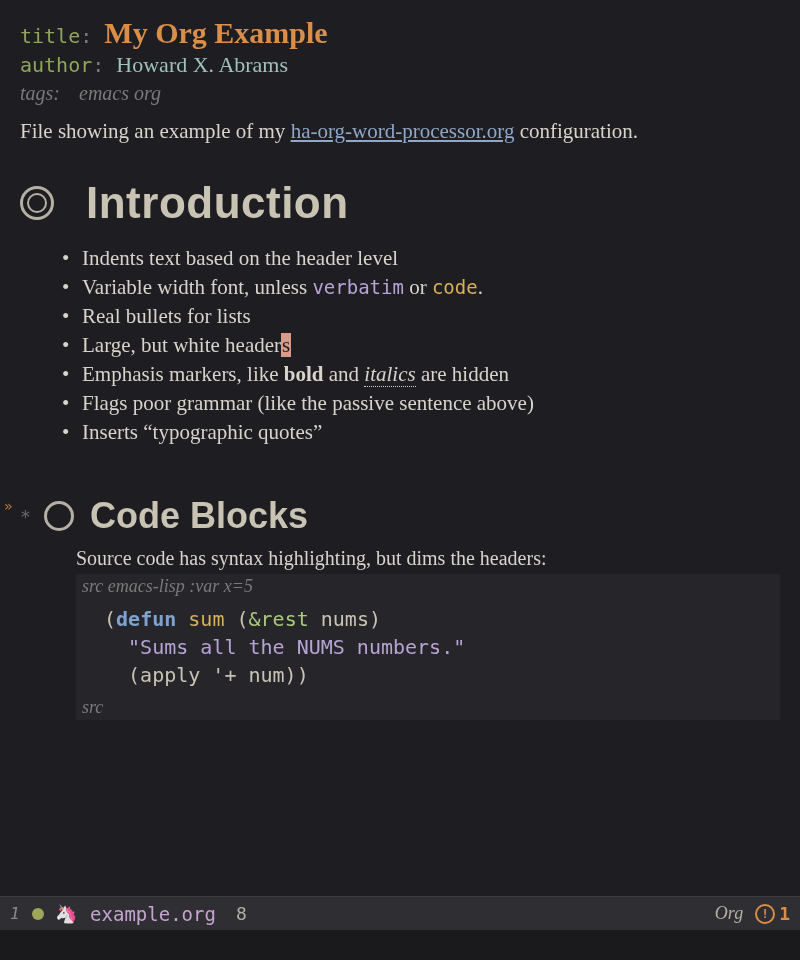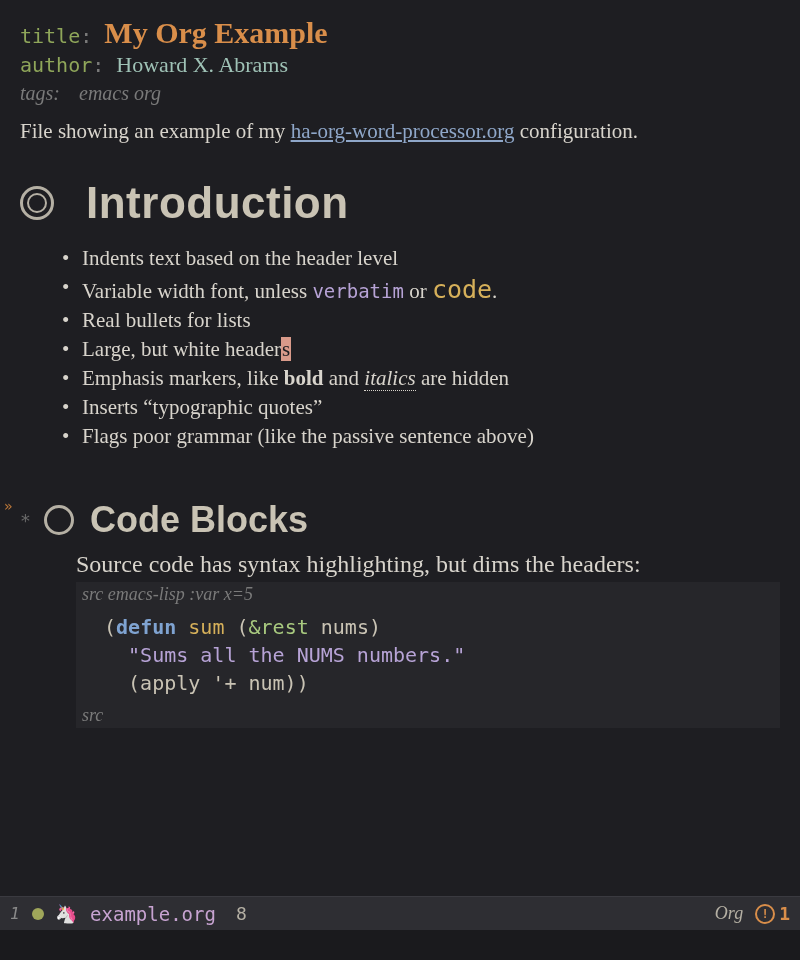--- a/index.html
+++ b/index.html
@@ -94,21 +94,21 @@
     color: #d8d4cc;
   }
   .verb {
     font-family: "Menlo","Consolas",monospace;
     color: #b7a3d6;
     font-size: 19px;
   }
   .code-inline {
     font-family: "Menlo","Consolas",monospace;
     color: #d6b05a;
-    font-size: 25px;
+    font-size: 19px;
   }
   .cursor-on {
     background: #d99a8a;
     color: #1e1e22;
     padding: 0 1px;
   }
   .bold { font-weight: 700; }
   .ital { font-style: italic; }
   .wavy { border-bottom: 1px dotted #d8d4cc; }
   .gutter-mark {
@@ -136,21 +136,21 @@
     border-radius: 50%;
     flex: 0 0 auto;
   }
   .h2-text {
     font-family: Verdana, Geneva, sans-serif;
     font-weight: 800;
     font-size: 36px;
     color: #c9c3b4;
   }
   .sub-body { margin-left: 56px; }
-  .sub-body .para2 { font-size: 24px; margin: 4px 0 4px 0; }
+  .sub-body .para2 { font-size: 20px; margin: 4px 0 4px 0; }
   .src-header, .src-footer {
     font-style: italic;
     color: #7a7a7a;
     font-family: Georgia, serif;
     font-size: 18px;
     background: #26262a;
     padding: 2px 6px;
   }
   .src-block {
     background: #26262a;
@@ -236,22 +236,22 @@
       <li>
         <span>Variable width font, unless </span><span class="verb">verbatim</span><span> or </span><span class="code-inline">code</span><span>.</span>
       </li>
       <li>Real bullets for lists</li>
       <li>
         <span>Large, but white header</span><span class="cursor-on">s</span>
       </li>
       <li style="position:relative;">
         <span>Emphasis markers, like </span><span class="bold">bold</span><span> and </span><span class="ital wavy">italics</span><span> are hidden</span>
       </li>
+      <li>Flags poor grammar (like the passive sentence above)</li>
       <li>Inserts “typographic quotes”</li>
-      <li>Flags poor grammar (like the passive sentence above)</li>
     </ul>
   </div>
 
   <span class="gutter-mark" style="top:498px;">»</span>
 
   <div class="h2-row">
     <span class="star-marker">*</span>
     <span class="bullet-open"></span>
     <span class="h2-text">Code Blocks</span>
   </div>

